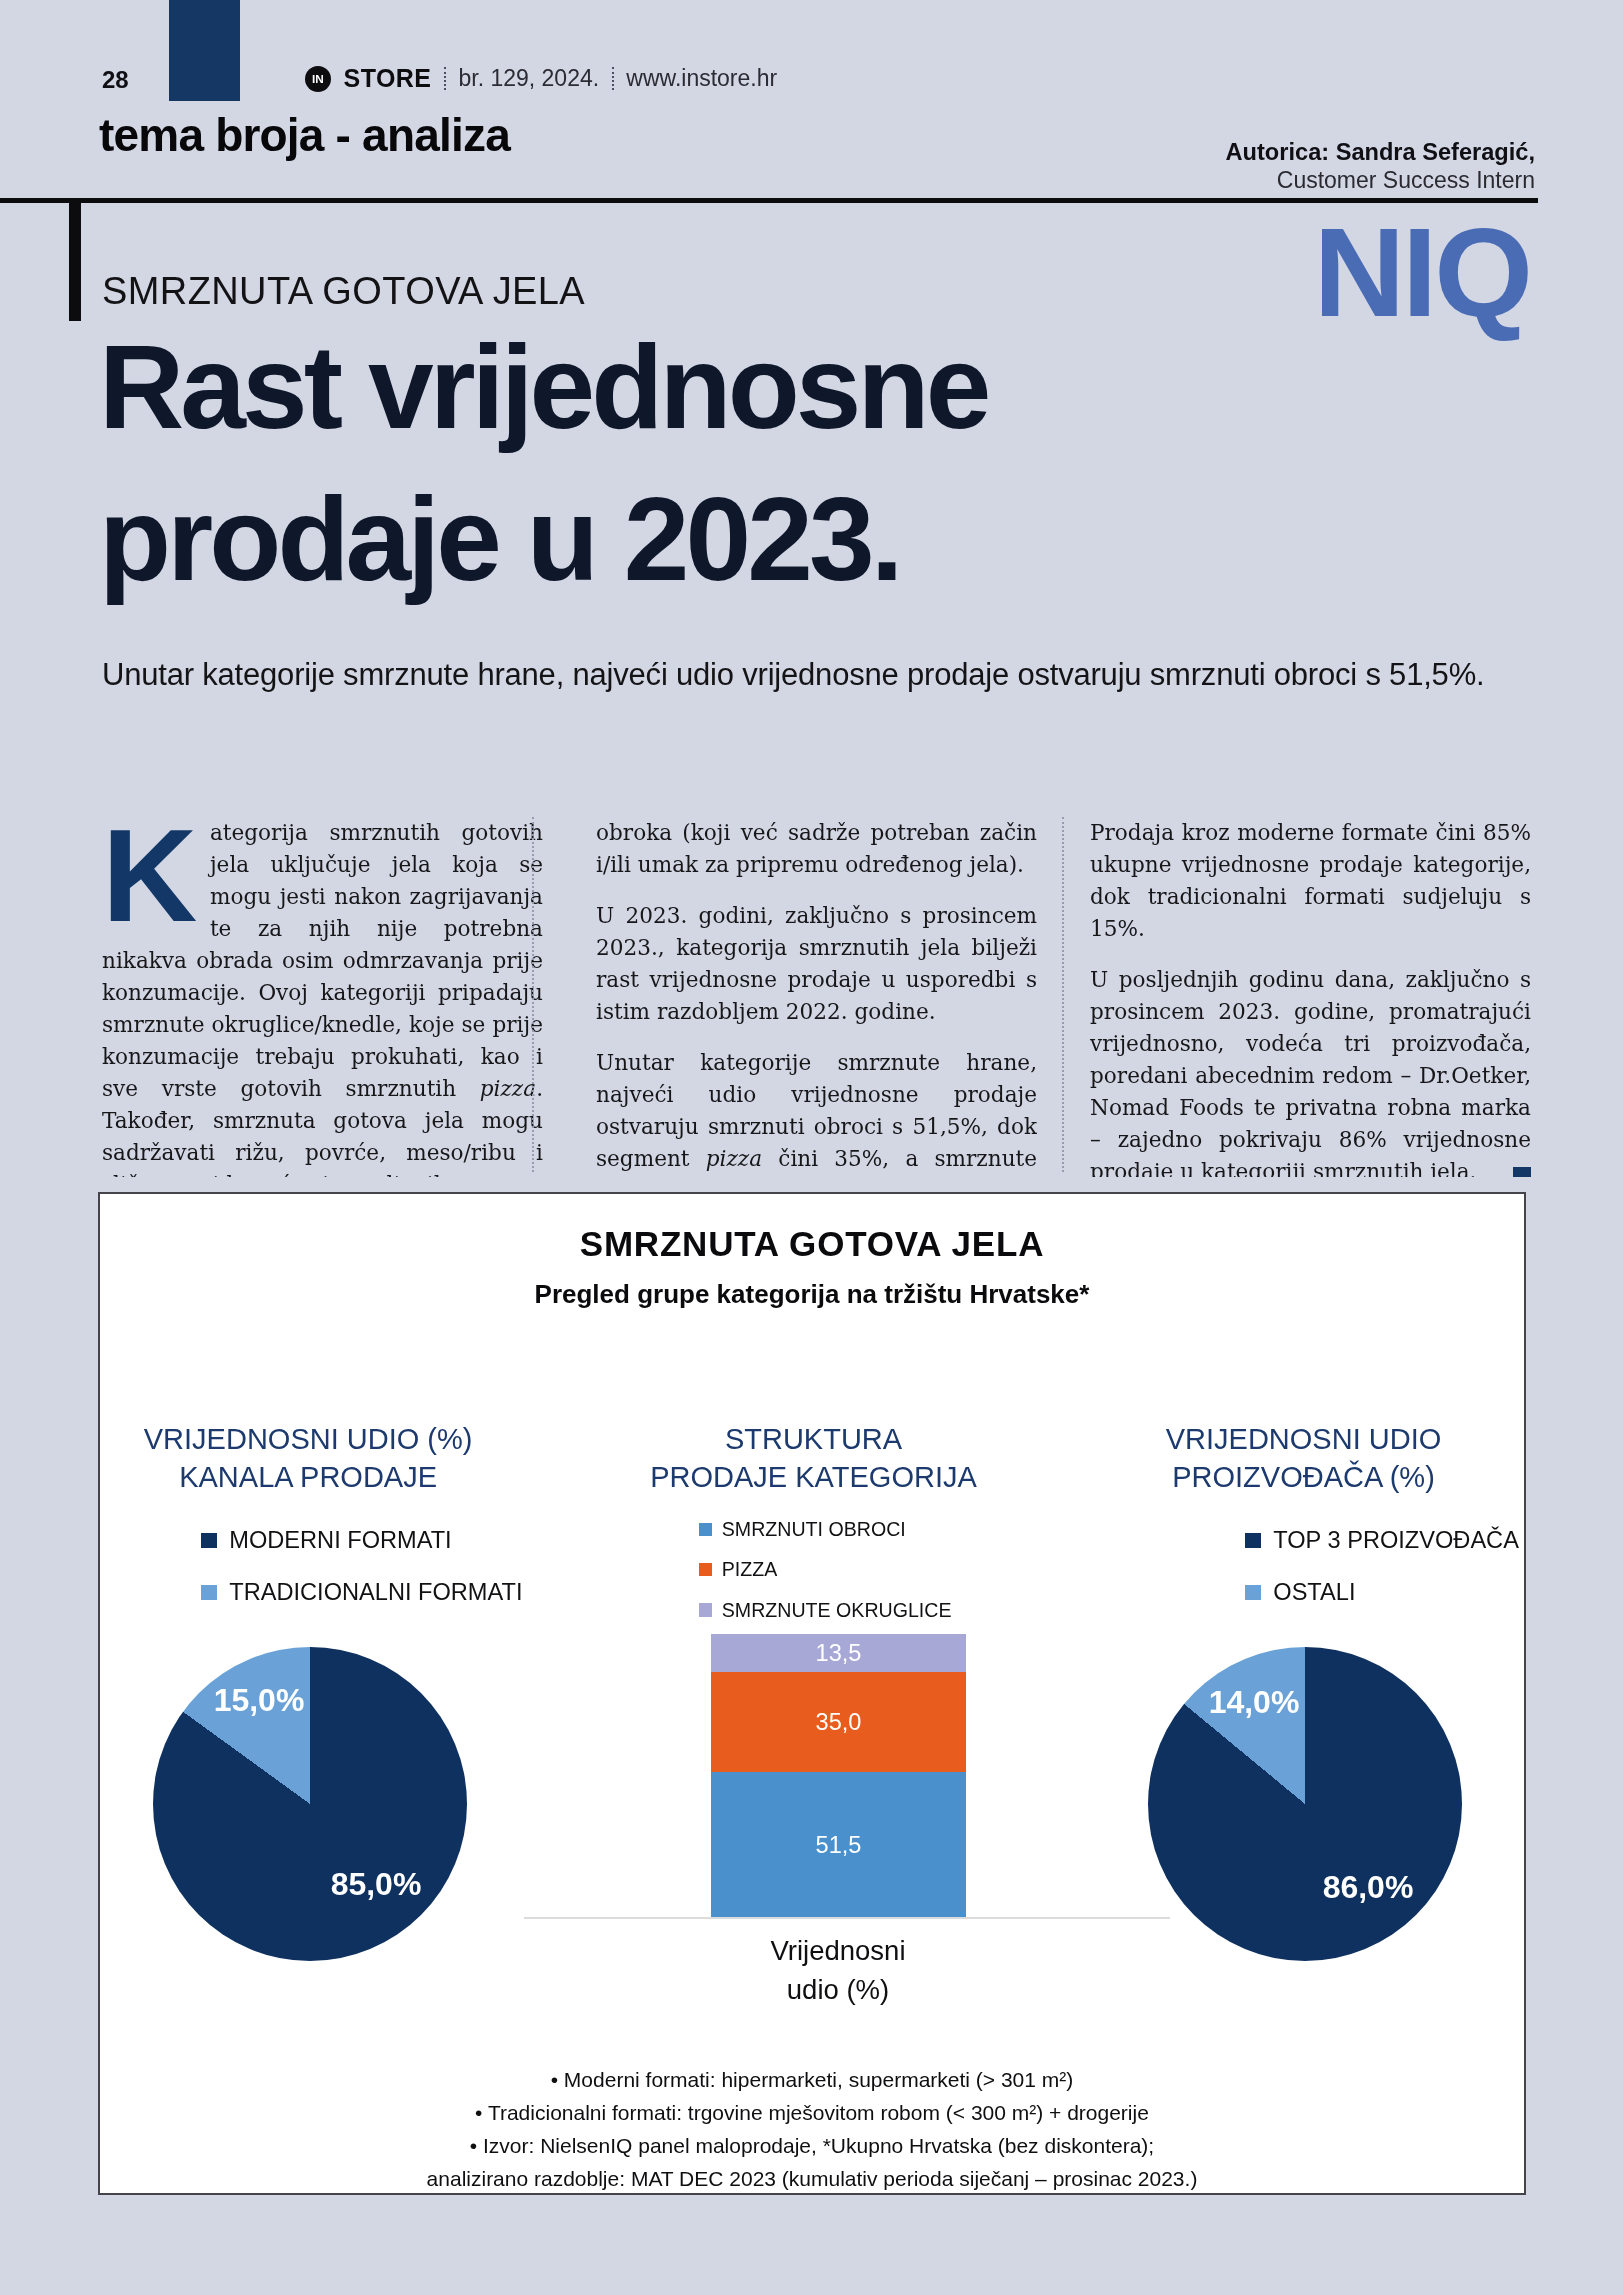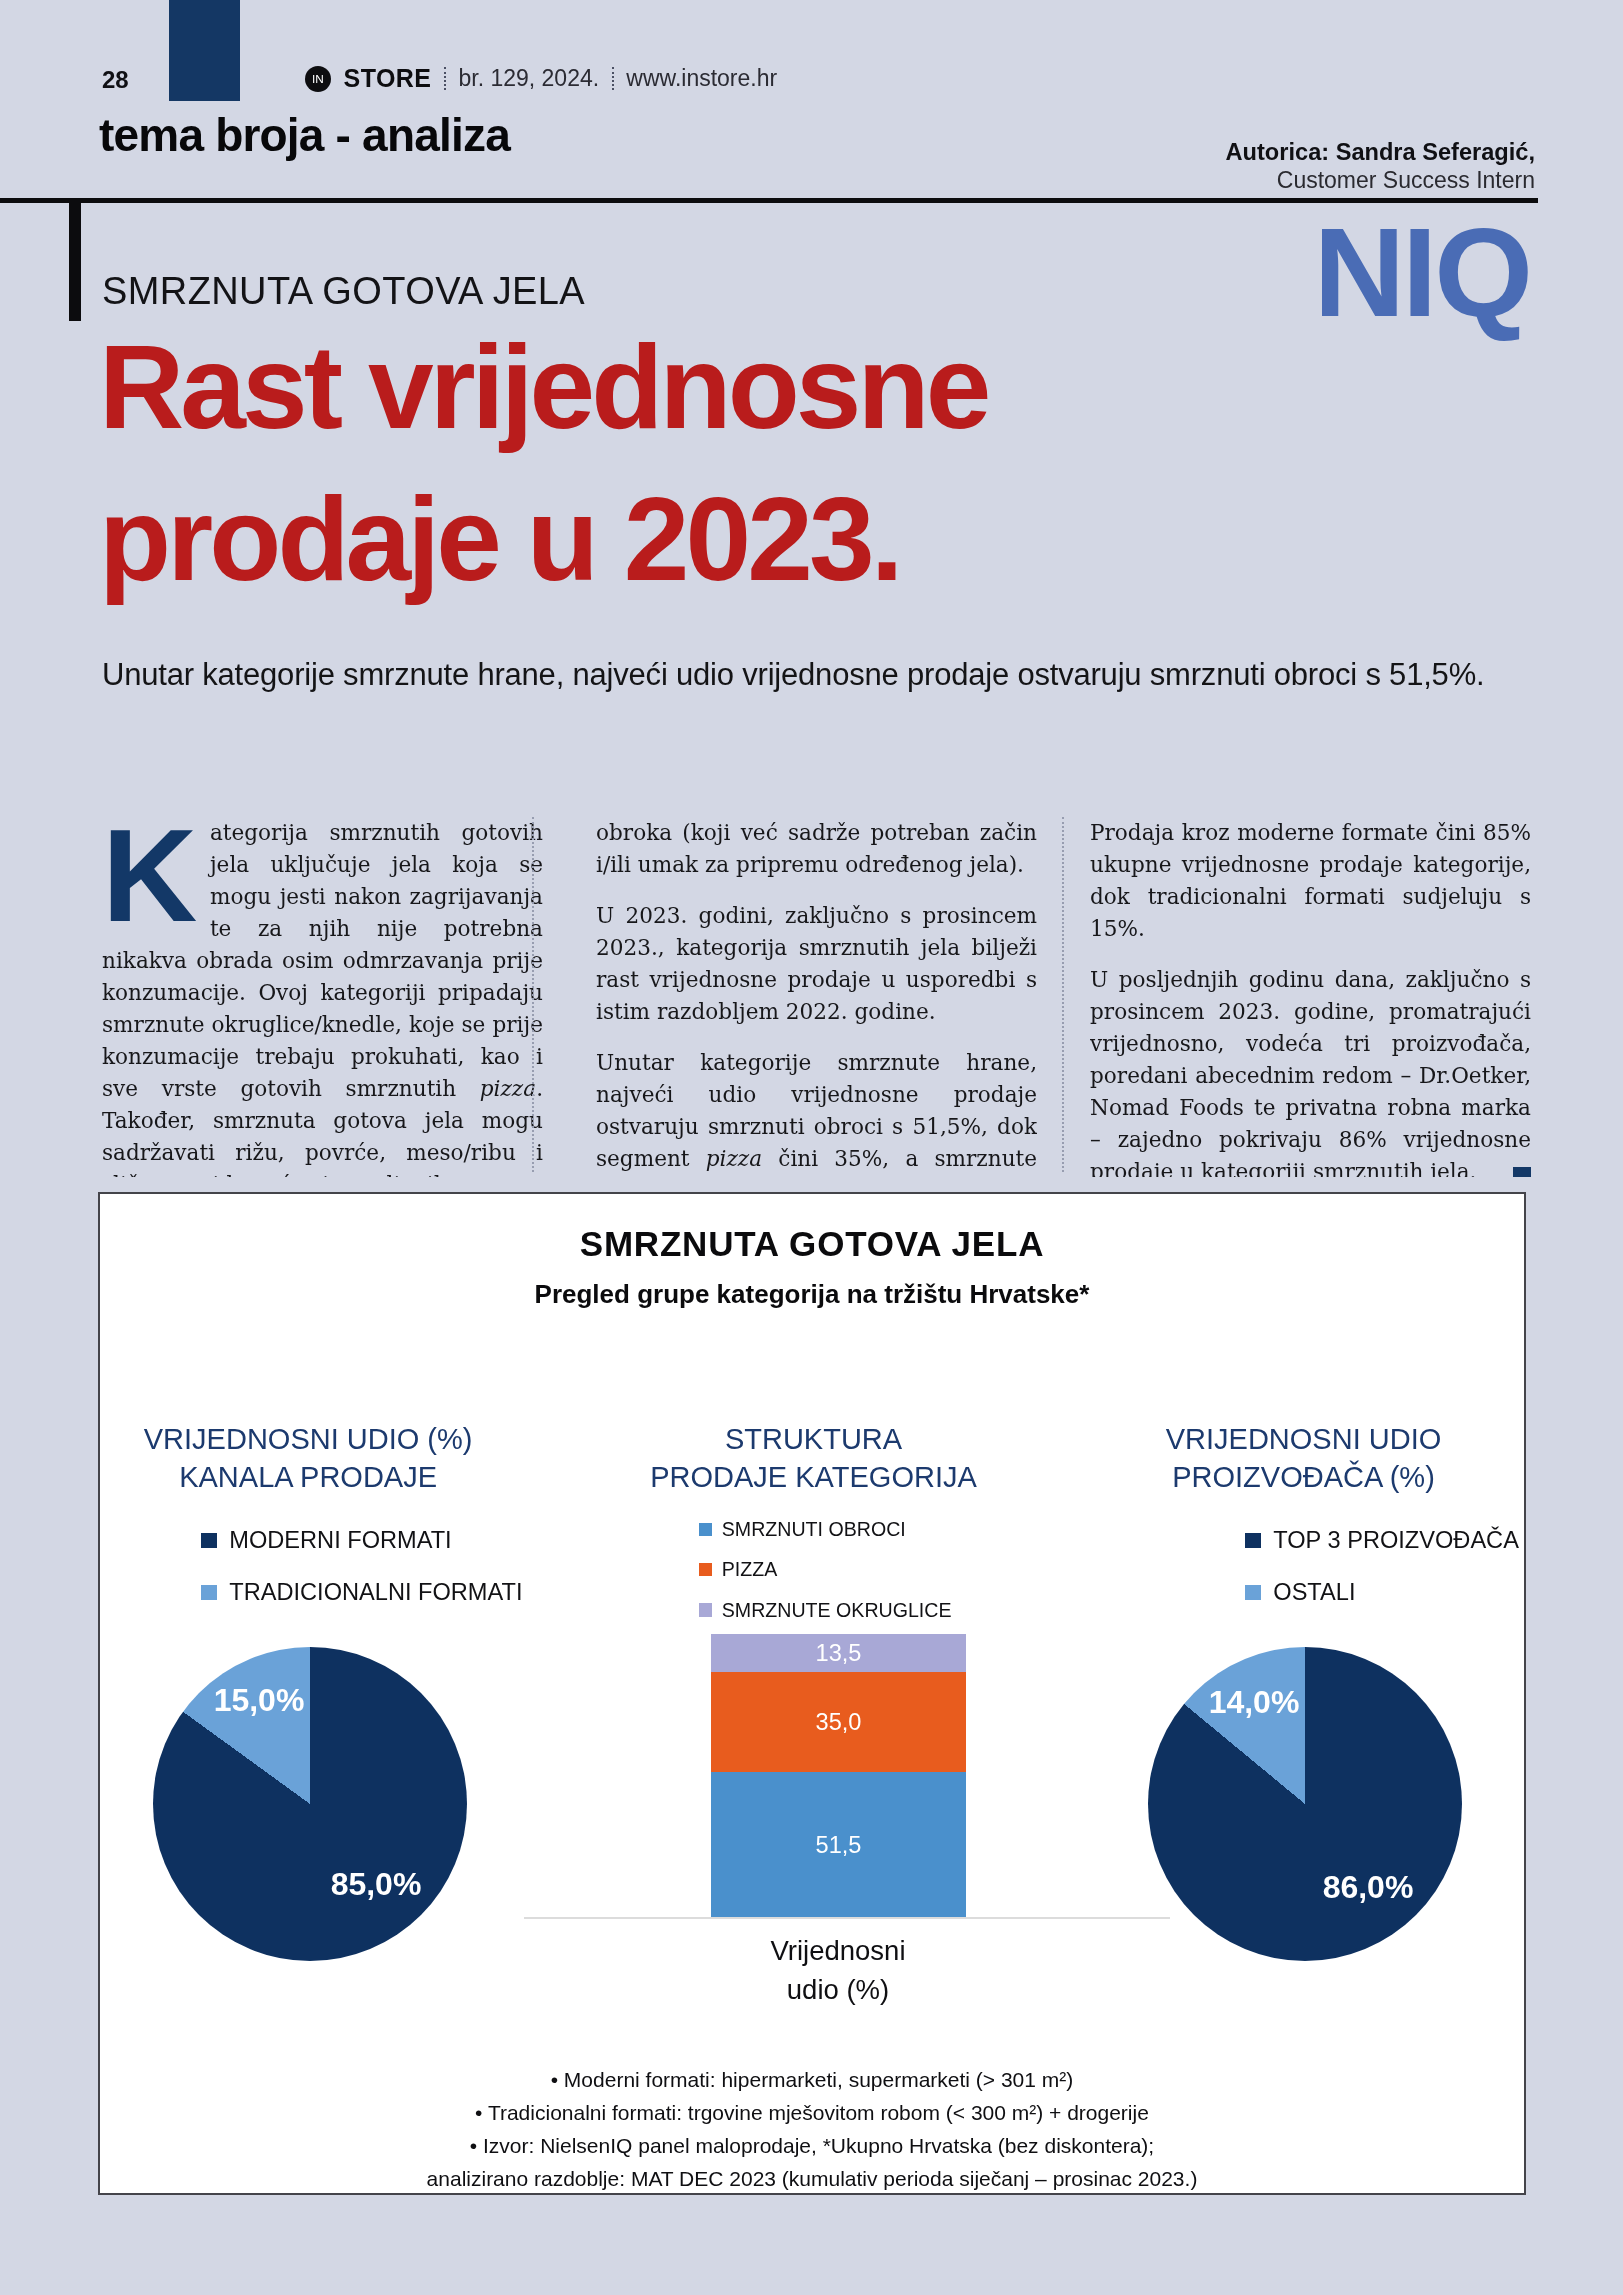--- a/index.html
+++ b/index.html
@@ -3,37 +3,37 @@
 <meta charset="utf-8">
 <style>
   html,body{margin:0;padding:0;}
   body{background:#b9bdcc;font-family:"Liberation Sans",sans-serif;}
   #page{position:relative;width:1623px;height:2295px;background:#d3d7e4;overflow:hidden;margin:0 auto;}
 
   
   .page-num{position:absolute;left:102px;top:66px;font-size:24px;font-weight:700;color:#101014;}
   .navy-block{position:absolute;left:169px;top:0;width:71px;height:101px;background:#143764;}
   .logo-row{position:absolute;left:305px;top:64px;display:flex;align-items:center;gap:12.6px;}
-  .in-circle{width:26px;height:26px;border-radius:50%;background:#0d0d10;color:#fff;display:flex;align-items:center;justify-content:center;font-size:11.8px;font-weight:400;letter-spacing:0;text-align:right;}
+  .in-circle{width:26px;height:26px;border-radius:50%;background:#0d0d10;color:#fff;display:flex;align-items:center;justify-content:center;font-size:11.8px;font-weight:700;letter-spacing:0;text-align:right;}
   .store-word{font-size:25px;font-weight:700;letter-spacing:0.4px;color:#0d0d10;}
   .m-sep{height:23.6px;border-left:2.4px dotted #4a4f63;}
   .m-text{font-size:23px;color:#2b2b33;}
 
   
   .tema{position:absolute;left:99px;top:108px;font-size:46px;font-weight:700;letter-spacing:-0.8px;color:#08080a;}
   .author{position:absolute;right:88px;top:138px;text-align:right;line-height:28px;}
   .author .a1{font-size:23.6px;font-weight:700;color:#101014;}
   .author .a2{font-size:23px;color:#2a2a30;}
   .top-rule{position:absolute;left:0;top:198px;width:1538px;height:4.7px;background:#0c0c0e;}
 
   
   .kicker-bar{position:absolute;left:69px;top:203px;width:11.8px;height:118px;background:#0c0c0e;}
   .kicker{position:absolute;left:102px;top:270px;font-size:38px;color:#131316;letter-spacing:0.4px;}
   .niq{position:absolute;right:93px;top:209px;font-size:127px;font-weight:700;letter-spacing:-3.1px;color:#4a6cb5;line-height:126px;}
-  .headline{position:absolute;left:99px;top:311px;font-size:118px;font-weight:800;letter-spacing:-3.9px;line-height:152px;color:#b91c1c;}
+  .headline{position:absolute;left:99px;top:311px;font-size:118px;font-weight:800;letter-spacing:-3.9px;line-height:152px;color:#0f172a;}
   .lead{position:absolute;left:102px;top:652px;width:1421px;font-size:31px;line-height:45px;letter-spacing:-0.2px;color:#141416;}
 
   
   .cols{position:absolute;left:102px;top:817px;width:1429px;height:360px;display:flex;gap:53px;}
   .col{width:441px;height:360px;overflow:hidden;font-family:"DejaVu Serif",serif;font-size:21.6px;line-height:32px;text-align:justify;color:#17171a;}
   .col p{margin:0 0 19px 0;}
   .dropcap{float:left;font-family:"Liberation Sans",sans-serif;font-weight:700;font-size:132px;line-height:108px;color:#133867;margin:4.7px 12.6px 0 0;}
   .col .it{font-style:italic;}
   .endmark{display:inline-block;width:18px;height:18px;background:#133867;float:right;margin-top:11px;}
   .col-sep{position:absolute;top:817px;height:355px;border-left:2.4px dotted #979db0;}

